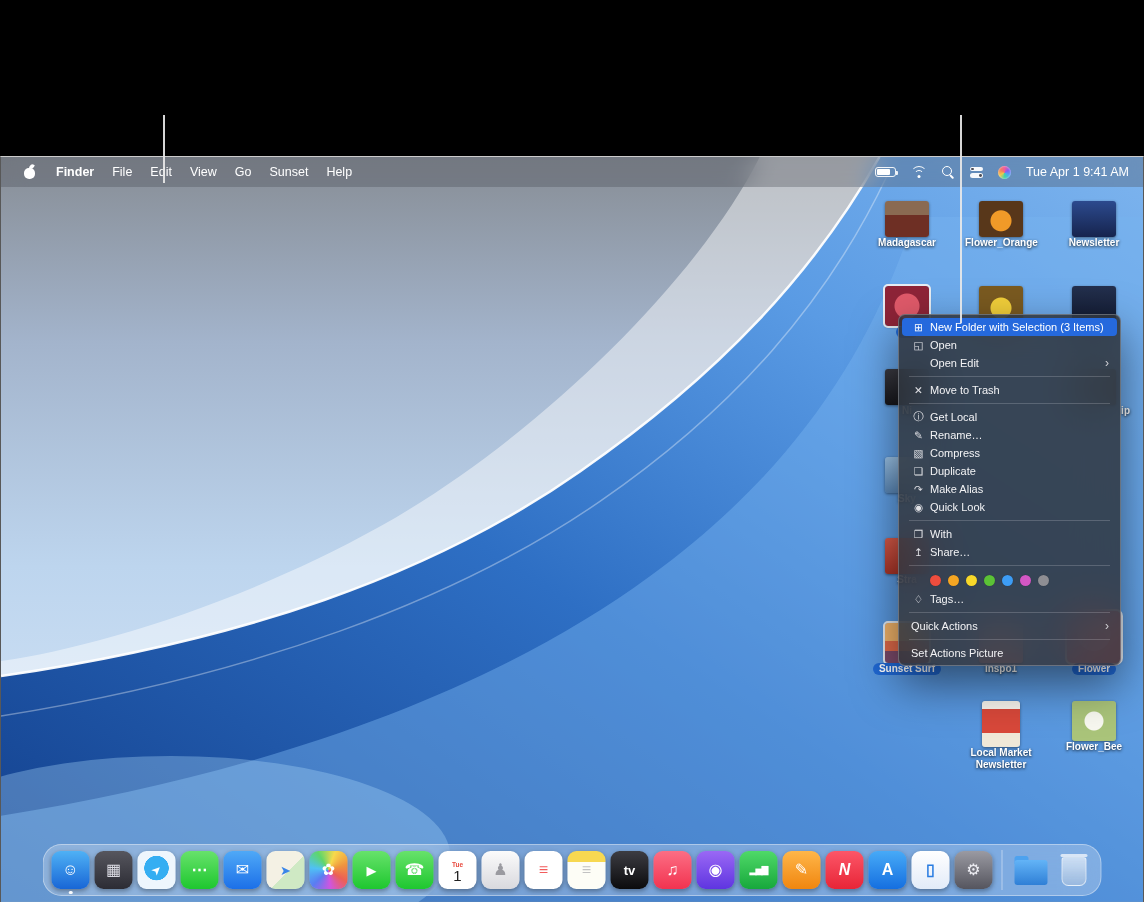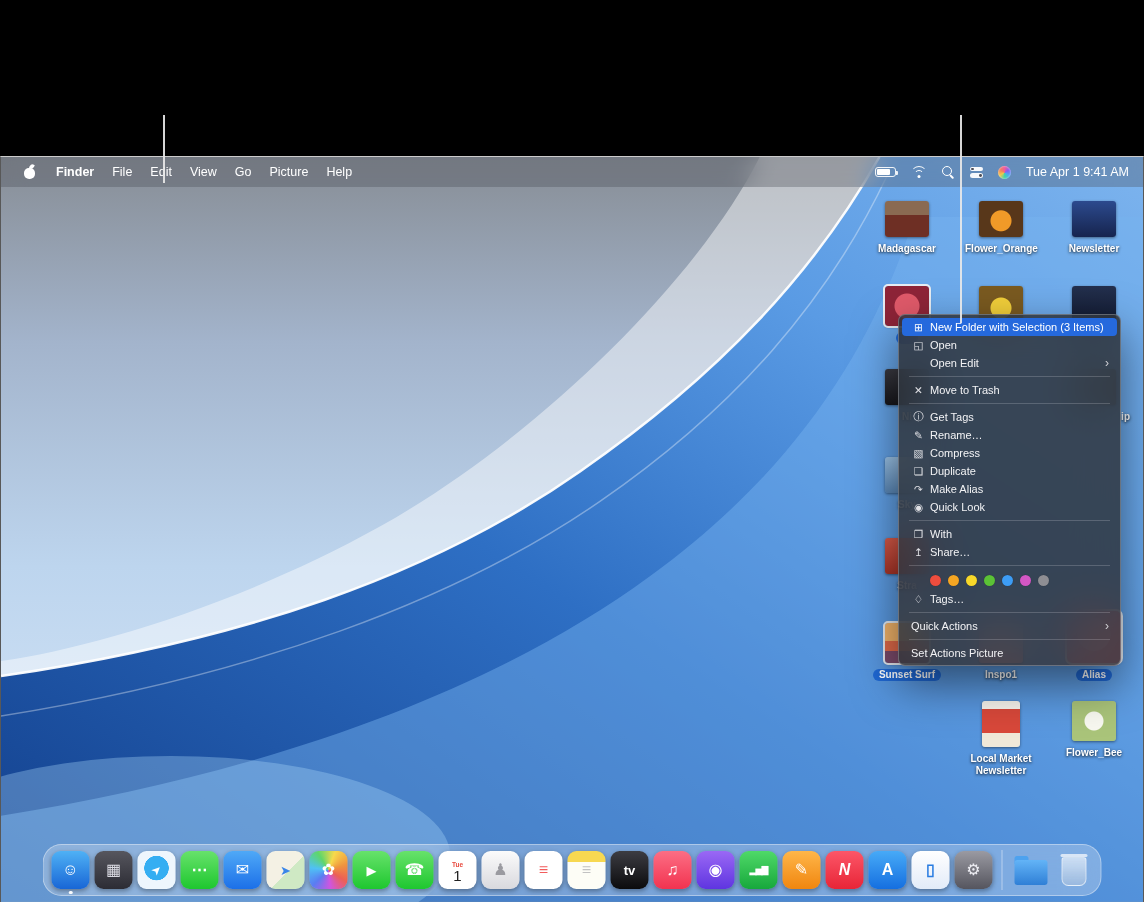--- a/index.html
+++ b/index.html
@@ -42,21 +42,21 @@
 
   .cc{width:13px;height:13px;display:flex;flex-direction:column;justify-content:space-between;padding:1px 0}
   .cc i{position:relative;height:4.6px;width:13px;border-radius:3px;background:rgba(255,255,255,.95)}
   .cc i::before{content:"";position:absolute;top:1px;width:2.8px;height:2.8px;border-radius:50%;background:rgba(60,60,70,.9)}
   .cc i:first-child::before{left:1.2px}
   .cc i:last-child::before{right:1.2px}
 
   .siri{width:13px;height:13px;border-radius:50%;background:conic-gradient(#f25c9a,#8a5cf2,#4aa8f5,#42d6a8,#f2c84a,#f2815c,#f25c9a);box-shadow:inset 0 0 2px rgba(255,255,255,.7)}
 
   
-  .dicon{position:absolute;width:72px;display:flex;flex-direction:column;align-items:center;gap:6px;z-index:10}
+  .dicon{position:absolute;width:72px;display:flex;flex-direction:column;align-items:center;z-index:10}
   .thumb{width:44px;height:36px;border-radius:3px;box-shadow:0 1px 3px rgba(0,0,0,.45);flex:none}
   .thumb.tall{height:40px}
   .thumb.big{width:54px;height:52px;border-radius:5px}
   .thumb.paper{width:38px;height:46px}
   .thumb.sq{height:40px}
   .dicon.sel .thumb{outline:2.5px solid rgba(245,245,245,.9)}
   .dlabel{max-width:72px;text-align:center;font-size:10px;font-weight:bold;color:#fff;line-height:12px;text-shadow:0 1px 3px rgba(0,0,0,.85)}
   .dicon.sel .dlabel span{background:#1f67d2;border-radius:7px;padding:0 6px;display:inline-block;min-width:22px;min-height:12px;text-shadow:none}
   .dicon.peek .dlabel{align-self:flex-end;text-align:right;width:72px}
 
@@ -130,21 +130,21 @@
 
   <div id="menubar">
     <div class="mb-item">
         <span class="apple"></span>
       </div>
     <div class="mb-item mb-app">Finder</div>
     <div class="mb-item">File</div>
     <div class="mb-item">Edit</div>
     <div class="mb-item">View</div>
     <div class="mb-item">Go</div>
-    <div class="mb-item">Picture</div>
+    <div class="mb-item">Sunset</div>
     <div class="mb-item">Help</div>
     <div class="mb-right">
       <span class="battery"></span>
       <span class="wifi">
           <i></i>
         </span>
       <span class="search"></span>
       <span class="cc">
           <i></i>
           <i></i>
@@ -197,21 +197,21 @@
   <div class="dicon sel" style="left:870px;top:466px">
     <div class="thumb tall" style="background: linear-gradient(rgb(242, 180, 106) 0px, rgb(242, 180, 106) 45%, rgb(224, 106, 74) 45%, rgb(224, 106, 74) 70%, rgb(122, 74, 106) 70%);"></div>
     <div class="dlabel"><span>Sunset Surf</span></div>
   </div>
   <div class="dicon" style="left:964px;top:466px">
     <div class="thumb tall" style="background: linear-gradient(rgb(242, 196, 206), rgb(232, 154, 170));"></div>
     <div class="dlabel"><span>Inspo1</span></div>
   </div>
   <div class="dicon sel" style="left:1057px;top:454px">
     <div class="thumb big" style="background: radial-gradient(circle at 50% 45%, rgb(242, 160, 176) 0px, rgb(242, 160, 176) 16px, rgb(232, 121, 142) 17px);"></div>
-    <div class="dlabel"><span>Alias</span></div>
+    <div class="dlabel"><span>Flower</span></div>
   </div>
   <div class="dicon" style="left:964px;top:544px">
     <div class="thumb paper" style="background: linear-gradient(rgb(248, 245, 238) 0px, rgb(248, 245, 238) 18%, rgb(216, 72, 58) 18%, rgb(216, 72, 58) 70%, rgb(240, 232, 216) 70%);"></div>
     <div class="dlabel" style="max-width:64px"><span>Local Market Newsletter</span></div>
   </div>
   <div class="dicon" style="left:1057px;top:544px">
     <div class="thumb sq" style="background: radial-gradient(circle, rgb(248, 248, 240) 0px, rgb(248, 248, 240) 9px, rgb(170, 196, 122) 10px);"></div>
     <div class="dlabel"><span>Flower_Bee</span></div>
   </div>
 
@@ -230,21 +230,21 @@
       <span class="cm-sub">›</span>
     </div>
     <div class="cm-sep"></div>
     <div class="cm-item">
       <span class="ic">✕</span>
       <span>Move to Trash</span>
     </div>
     <div class="cm-sep"></div>
     <div class="cm-item">
       <span class="ic">ⓘ</span>
-      <span>Get Tags</span>
+      <span>Get Local</span>
     </div>
     <div class="cm-item">
       <span class="ic">✎</span>
       <span>Rename…</span>
     </div>
     <div class="cm-item">
       <span class="ic">▧</span>
       <span>Compress</span>
     </div>
     <div class="cm-item">

